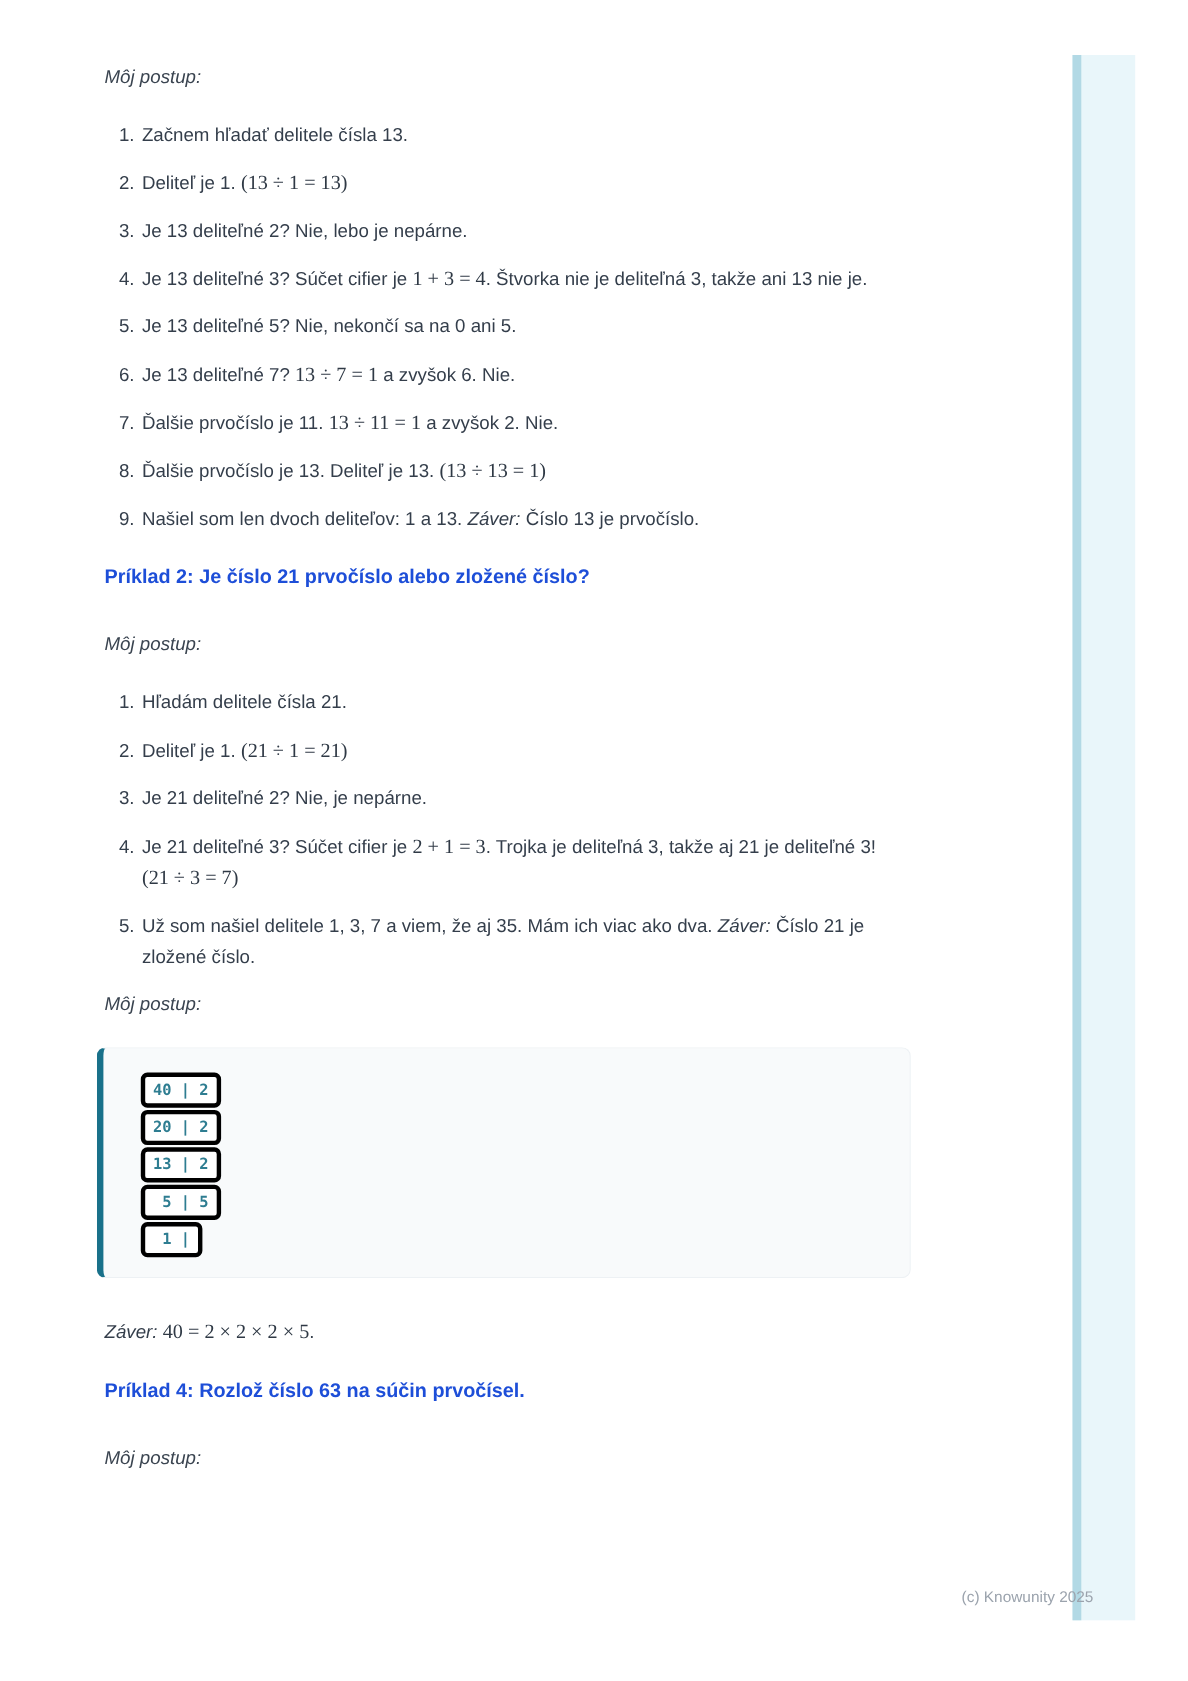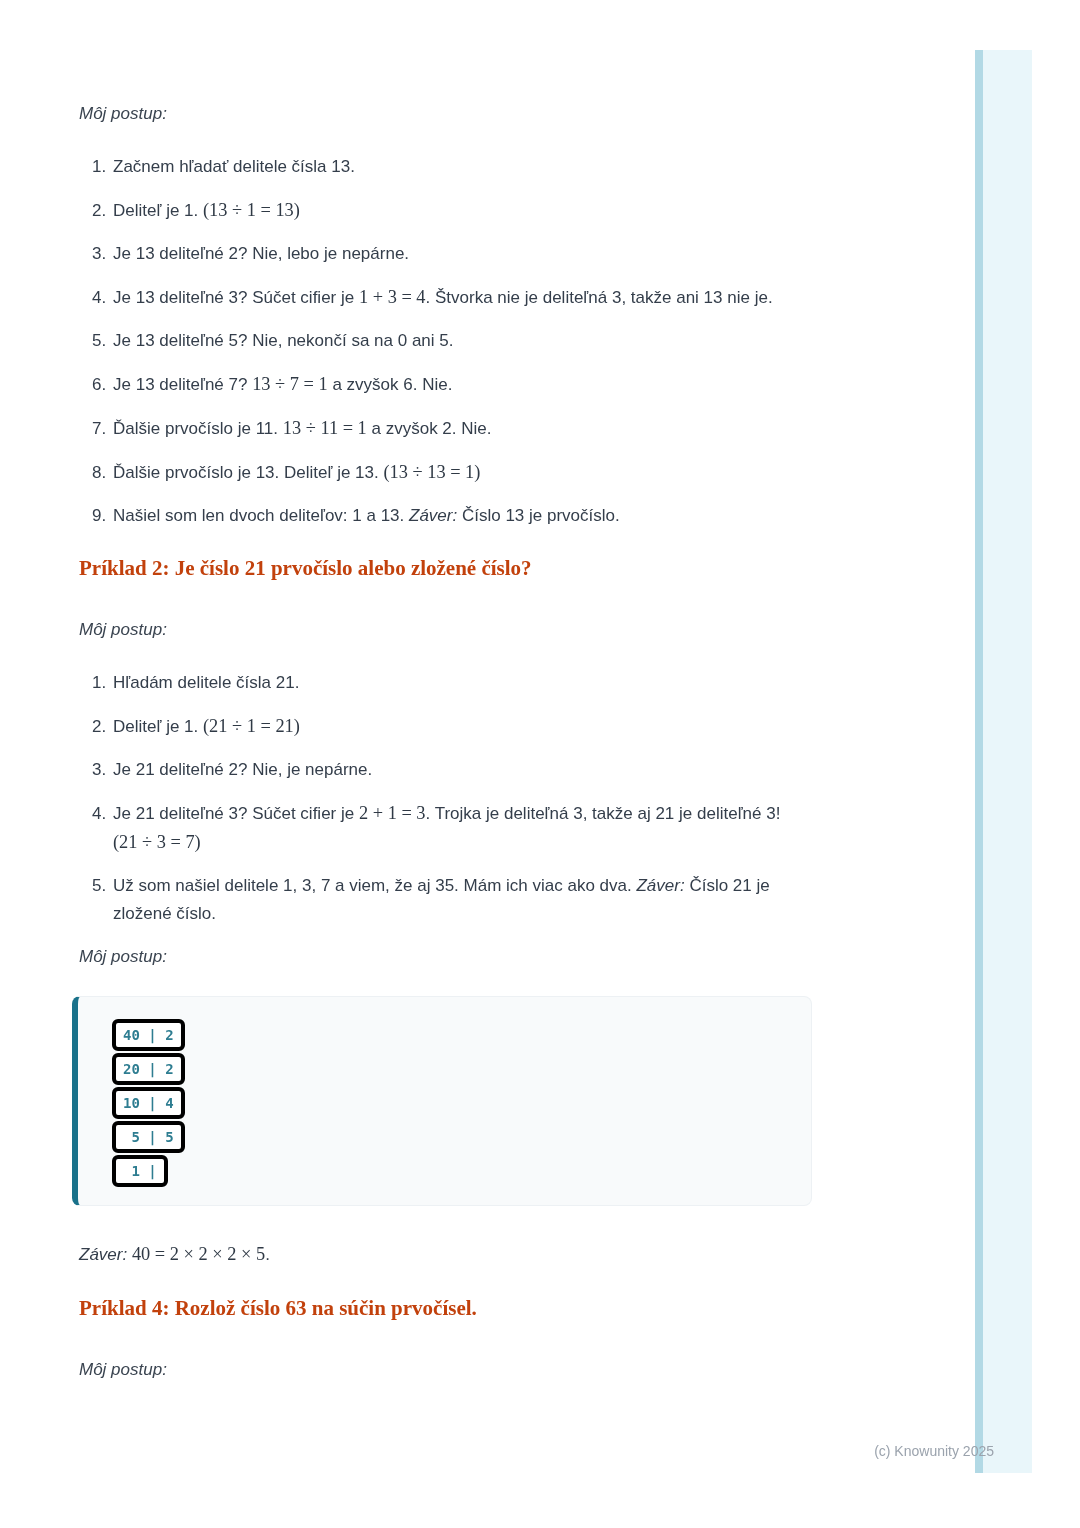--- a/index.html
+++ b/index.html
@@ -13,38 +13,36 @@
   }
   .edge-stripe{
     position:absolute;
     left:975px;top:50px;
     width:49px;height:1423px;
     background:#e9f6fa;
     border-left:8px solid #b2d9e5;
   }
   .content{
     position:absolute;
-    left:79px;top:56px;
+    left:95px;top:56px;
     width:730px;
     font-size:17px;
     line-height:28px;
-    margin-top:44px;
   }
   p.intro{
     margin:0 0 25px 0;
     font-style:italic;
     color:#3a4450;
   }
   h3.example{
     margin:24px 0 34px 0;
-    font-size:21px;
+    font-size:18px;
     line-height:28px;
     font-weight:700;
-    color:#c2410c;
-    font-family:Liberation Serif, serif;
+    color:#1d4ed8;
   }
   ol.steps{
     margin:0;
     padding:0 0 0 32px;
     list-style:decimal;
   }
   ol.steps li{
     margin:0 0 15px 0;
     padding-left:2px;
   }
@@ -122,21 +120,21 @@
       <li><span>Je 21 deliteľné 3? Súčet cifier je </span><span class="math">2 + 1 = 3</span><span>. Trojka je deliteľná 3, takže aj 21 je deliteľné 3! </span><span class="math">(21 ÷ 3 = 7)</span></li>
       <li><span>Už som našiel delitele 1, 3, 7 a viem, že aj 35. Mám ich viac ako dva. </span><span class="seg-i">Záver:</span><span> Číslo 21 je </span><span class="seg-b">zložené číslo</span><span>.</span></li>
     </ol>
 
 
     <p class="intro">Môj postup:</p>
 
     <div class="codeblock">
       <div class="code-line">40 | 2</div>
       <div class="code-line">20 | 2</div>
-      <div class="code-line">10 | 4</div>
+      <div class="code-line">13 | 2</div>
       <div class="code-line"> 5 | 5</div>
       <div class="code-line"> 1 |</div>
     </div>
 
     <p class="zaver"><span class="seg-i">Záver: </span><span class="math">40 = 2 × 2 × 2 × 5</span><span>.</span></p>
 
     <h3 class="example">Príklad 4: Rozlož číslo 63 na súčin prvočísel.</h3>
 
     <p class="intro">Môj postup:</p>
 

